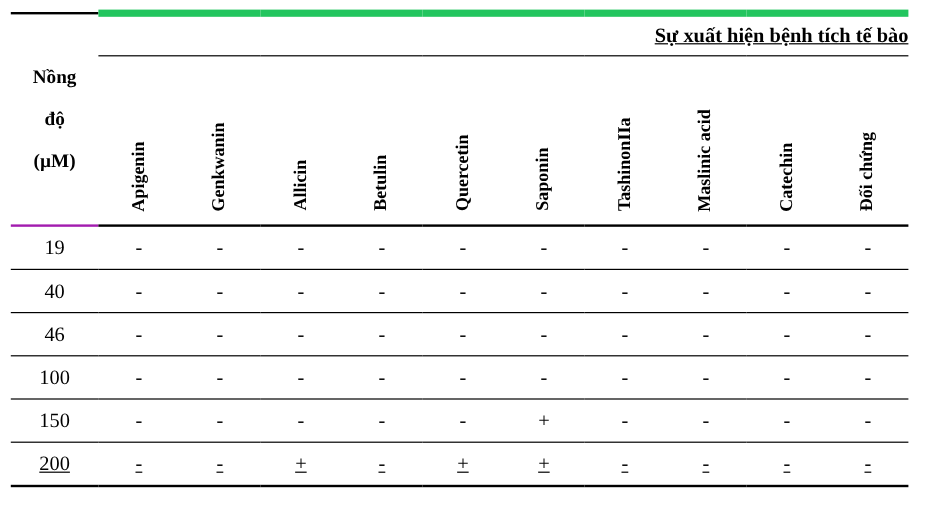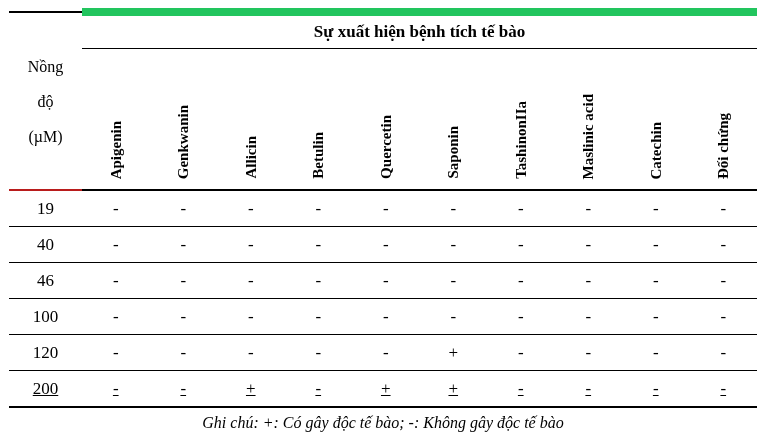--- a/index.html
+++ b/index.html
@@ -24,34 +24,35 @@
   }
   col.c-conc { width: 73px; }
   col.c-sub  { width: 67.5px; }
 
   th, td {
     padding: 0;
     font-weight: normal;
   }
 
   .title-cell {
-    border-top: 8px solid #22c55e;
+    border-top: 6px solid #22c55e;
     border-bottom: 1px solid #000;
     height: 32px;
-    text-align: center;
+    text-align: right;
     vertical-align: middle;
     font-weight: bold;
     font-size: 17px;
+    text-decoration: underline;
   }
   .conc-header {
     border-top: 2px solid #000;
-    border-bottom: 2px solid #b91c1c;
+    border-bottom: 2px solid #a21caf;
     text-align: center;
     vertical-align: middle;
-    font-weight: normal;
+    font-weight: bold;
     font-size: 16px;
   }
   .conc-header div { line-height: 35px; }
 
   .vheader-cell {
     border-bottom: 2px solid #000;
     height: 140px;
     text-align: center;
     vertical-align: bottom;
   }
@@ -172,21 +173,21 @@
         <td>-</td>
         <td>-</td>
         <td>-</td>
         <td>-</td>
         <td>-</td>
         <td>-</td>
         <td>-</td>
         <td>-</td>
       </tr>
       <tr class="data-row">
-        <td>120</td>
+        <td>150</td>
         <td>-</td>
         <td>-</td>
         <td>-</td>
         <td>-</td>
         <td>-</td>
         <td>+</td>
         <td>-</td>
         <td>-</td>
         <td>-</td>
         <td>-</td>
@@ -200,14 +201,13 @@
         <td>+</td>
         <td>+</td>
         <td>-</td>
         <td>-</td>
         <td>-</td>
         <td>-</td>
       </tr>
     </tbody>
   </table>
 
-  <div class="footnote">Ghi chú: +: Có gây độc tế bào; -: Không gây độc tế bào</div>
 </div>
 
 </body></html>

